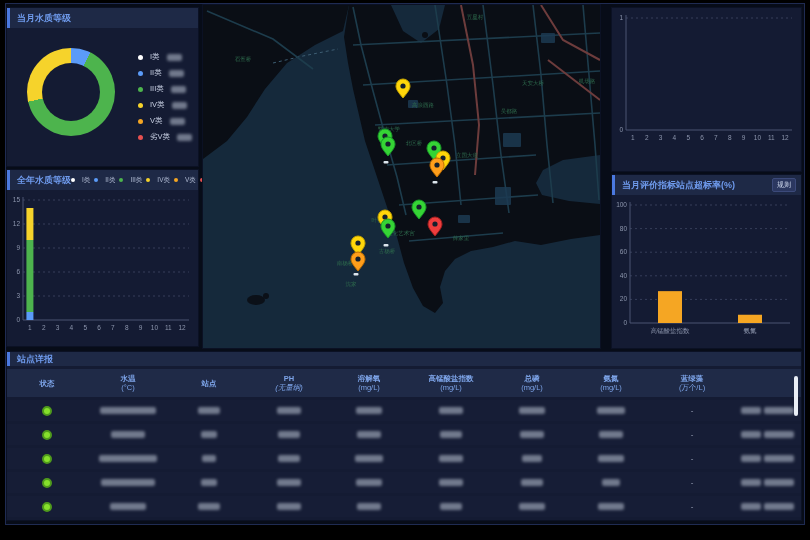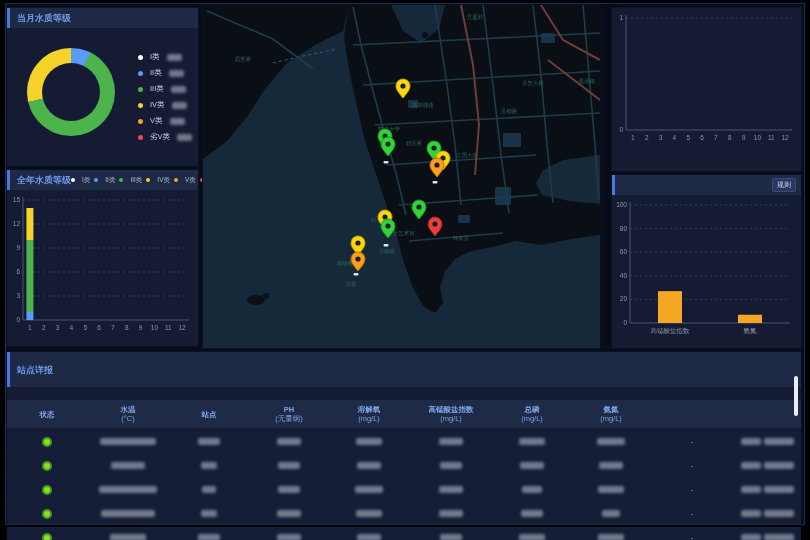--- a/index.html
+++ b/index.html
@@ -28,21 +28,21 @@
   .hleg{display:flex;gap:4px;align-items:center;font-weight:normal;padding-right:4px;}
   .hleg .lg-lab{font-size:6.5px;color:#aeb8d0;}
   
   .rule-btn{font-size:7px;font-weight:normal;color:#cdd7ec;background:#2b3760;
         border:1px solid #3c4a7a;border-radius:2px;padding:0 4px;height:12px;line-height:12px;
         margin-right:5px;cursor:pointer;}
   
   .map{position:absolute;background:#0b0e14;overflow:hidden;box-shadow:0 0 0 1px #0b1124;}
   
   .tbl-head-row{display:grid;grid-template-columns:80px 82px 80px 80px 80px 84px 78px 80px 82px 1fr;
-        background:#1f2a47;height:28px;margin-top:13px;}
+        background:#1f2a47;height:28px;margin-top:3px;}
   .hcell{display:flex;flex-direction:column;align-items:center;justify-content:center;
         color:#7da4e8;font-size:7.5px;font-weight:bold;line-height:9px;}
   .trow{display:grid;grid-template-columns:80px 82px 80px 80px 80px 84px 78px 80px 82px 1fr;
         background:#161d36;height:21px;margin-top:3px;align-items:center;}
   .tc{display:flex;align-items:center;justify-content:center;gap:3px;}
   .dot{width:10px;height:10px;border-radius:50%;background:#86e02c;
        border:2px solid #4f9a1c;box-sizing:border-box;}
   .dash-val{color:#99a2b8;font-size:8px;}
   .sbar{position:absolute;right:3px;top:24px;width:4px;height:40px;background:#e9eef6;
         border-radius:2px;}
@@ -300,20 +300,21 @@
           <text x="131.58333333333334" y="132" font-size="6.5" fill="#8d96ad" text-anchor="middle">9</text>
           <text x="145.41666666666669" y="132" font-size="6.5" fill="#8d96ad" text-anchor="middle">10</text>
           <text x="159.25" y="132" font-size="6.5" fill="#8d96ad" text-anchor="middle">11</text>
           <text x="173.08333333333334" y="132" font-size="6.5" fill="#8d96ad" text-anchor="middle">12</text>
         </svg>
     </div>
   </div>
 
   <div class="panel" style="left:612px;top:175px;width:189px;height:173px;">
     <div class="phead">
+      <span>当月评价指标站点超标率(%)</span>
       <span class="sp"></span>
       <span class="rule-btn">规则</span>
     </div>
     <div class="pbody" style="height:152px;">
       <svg id="chart-rate" width="189" height="150">
           <text x="15" y="130" font-size="6.5" fill="#8d96ad" text-anchor="end">0</text>
           <line x1="18" x2="178" y1="104.4" y2="104.4" stroke="#454e6b" stroke-width="0.7" stroke-dasharray="2,3"></line>
           <text x="15" y="106.4" font-size="6.5" fill="#8d96ad" text-anchor="end">20</text>
           <line x1="18" x2="178" y1="80.8" y2="80.8" stroke="#454e6b" stroke-width="0.7" stroke-dasharray="2,3"></line>
           <text x="15" y="82.8" font-size="6.5" fill="#8d96ad" text-anchor="end">40</text>
@@ -327,53 +328,57 @@
           <line x1="18" x2="178" y1="128" y2="128" stroke="#4a5472" stroke-width="1"></line>
           <text x="58" y="138" font-size="6.5" fill="#8d96ad" text-anchor="middle">高锰酸盐指数</text>
           <text x="138" y="138" font-size="6.5" fill="#8d96ad" text-anchor="middle">氨氮</text>
           <rect x="46" y="96.14" width="24" height="31.860000000000003" fill="#f5a623"></rect>
           <rect x="126" y="119.74" width="24" height="8.260000000000002" fill="#f5a623"></rect>
         </svg>
     </div>
   </div>
 
   <div class="panel" style="left:7px;top:352px;width:794px;height:168px;">
-    <div class="phead" style="height:35px;line-height:18px;">
+    <div class="phead" style="height:14px;line-height:18px;">
       <span>站点详报</span>
     </div>
     <div class="tbl-head-row" id="tbl-head">
         <div class="hcell">
           <span>状态</span>
         </div>
         <div class="hcell">
           <span>水温</span>
           <span style="font-weight: normal;">(°C)</span>
         </div>
         <div class="hcell">
           <span>站点</span>
         </div>
         <div class="hcell">
           <span>PH</span>
-          <span style="font-weight: normal;">(无量纲)</span>
+          <span style="font-weight: normal; font-style: italic;">(无量纲)</span>
         </div>
         <div class="hcell">
           <span>溶解氧</span>
           <span style="font-weight: normal;">(mg/L)</span>
         </div>
         <div class="hcell">
           <span>高锰酸盐指数</span>
           <span style="font-weight: normal;">(mg/L)</span>
         </div>
         <div class="hcell">
           <span>总磷</span>
           <span style="font-weight: normal;">(mg/L)</span>
         </div>
         <div class="hcell">
           <span>氨氮</span>
           <span style="font-weight: normal;">(mg/L)</span>
+        </div>
+        <div class="hcell">
+          <span>蓝绿藻</span>
+          <span style="font-weight: normal;">(万个/L)</span>
         </div>
       </div>
     <div id="tbl-body">
         <div class="trow">
           <div class="tc">
             <span class="dot"></span>
           </div>
           <div class="tc">
             <span class="blur" style="width: 56px;"></span>
           </div>

